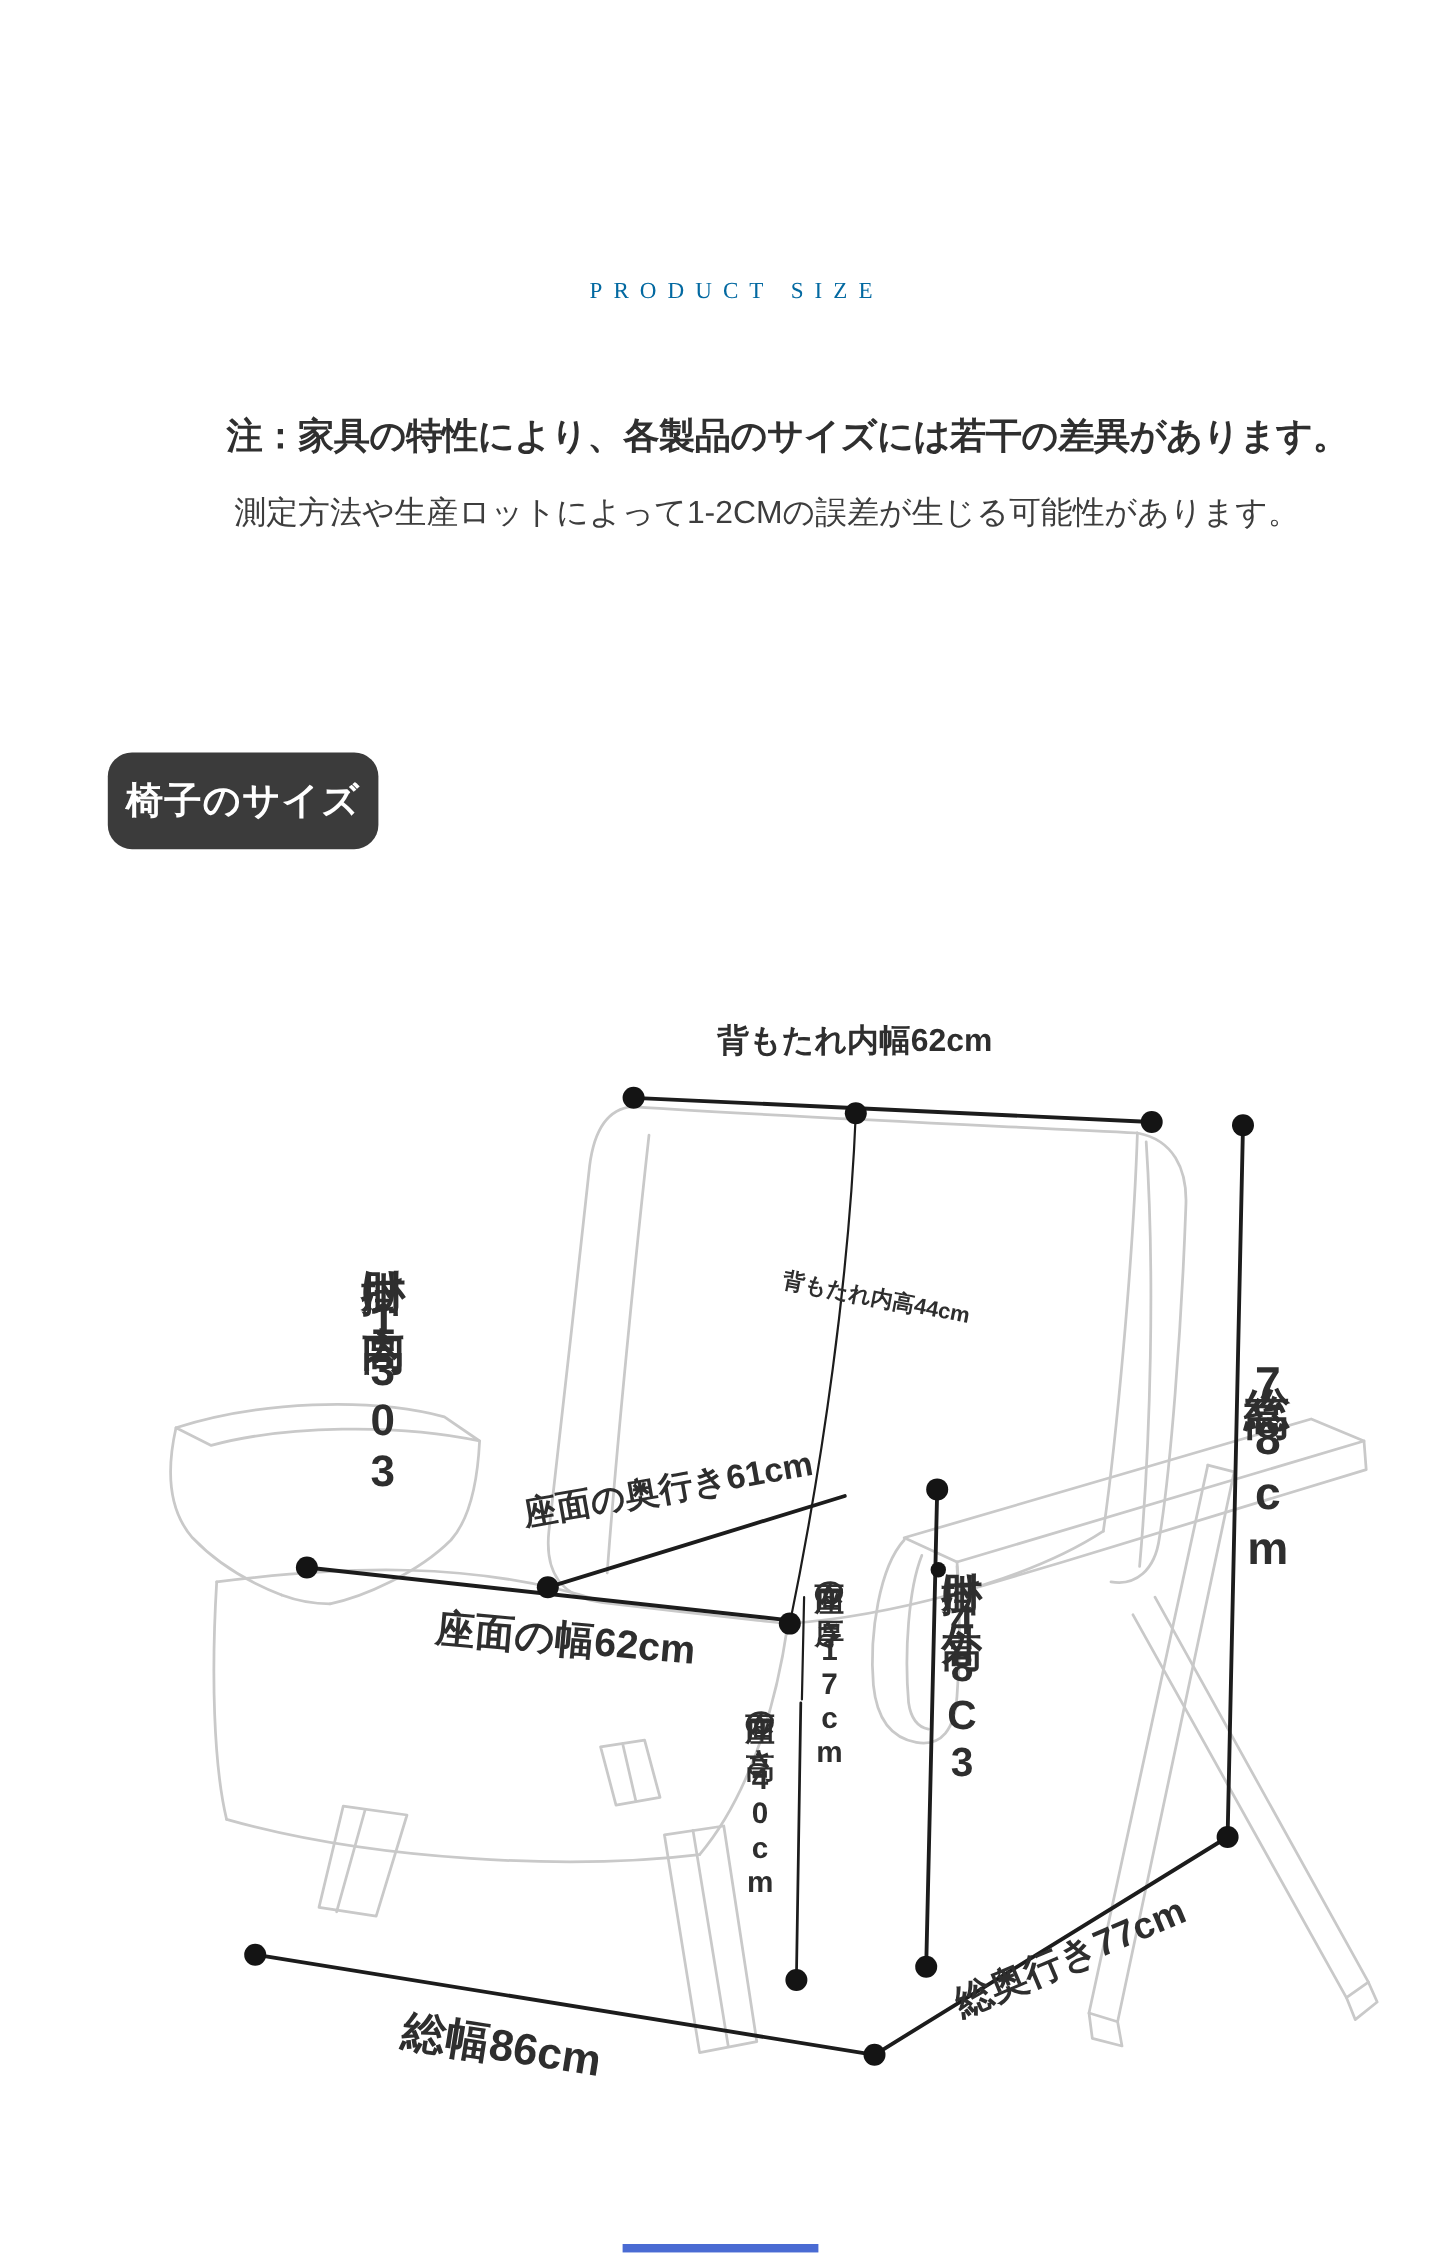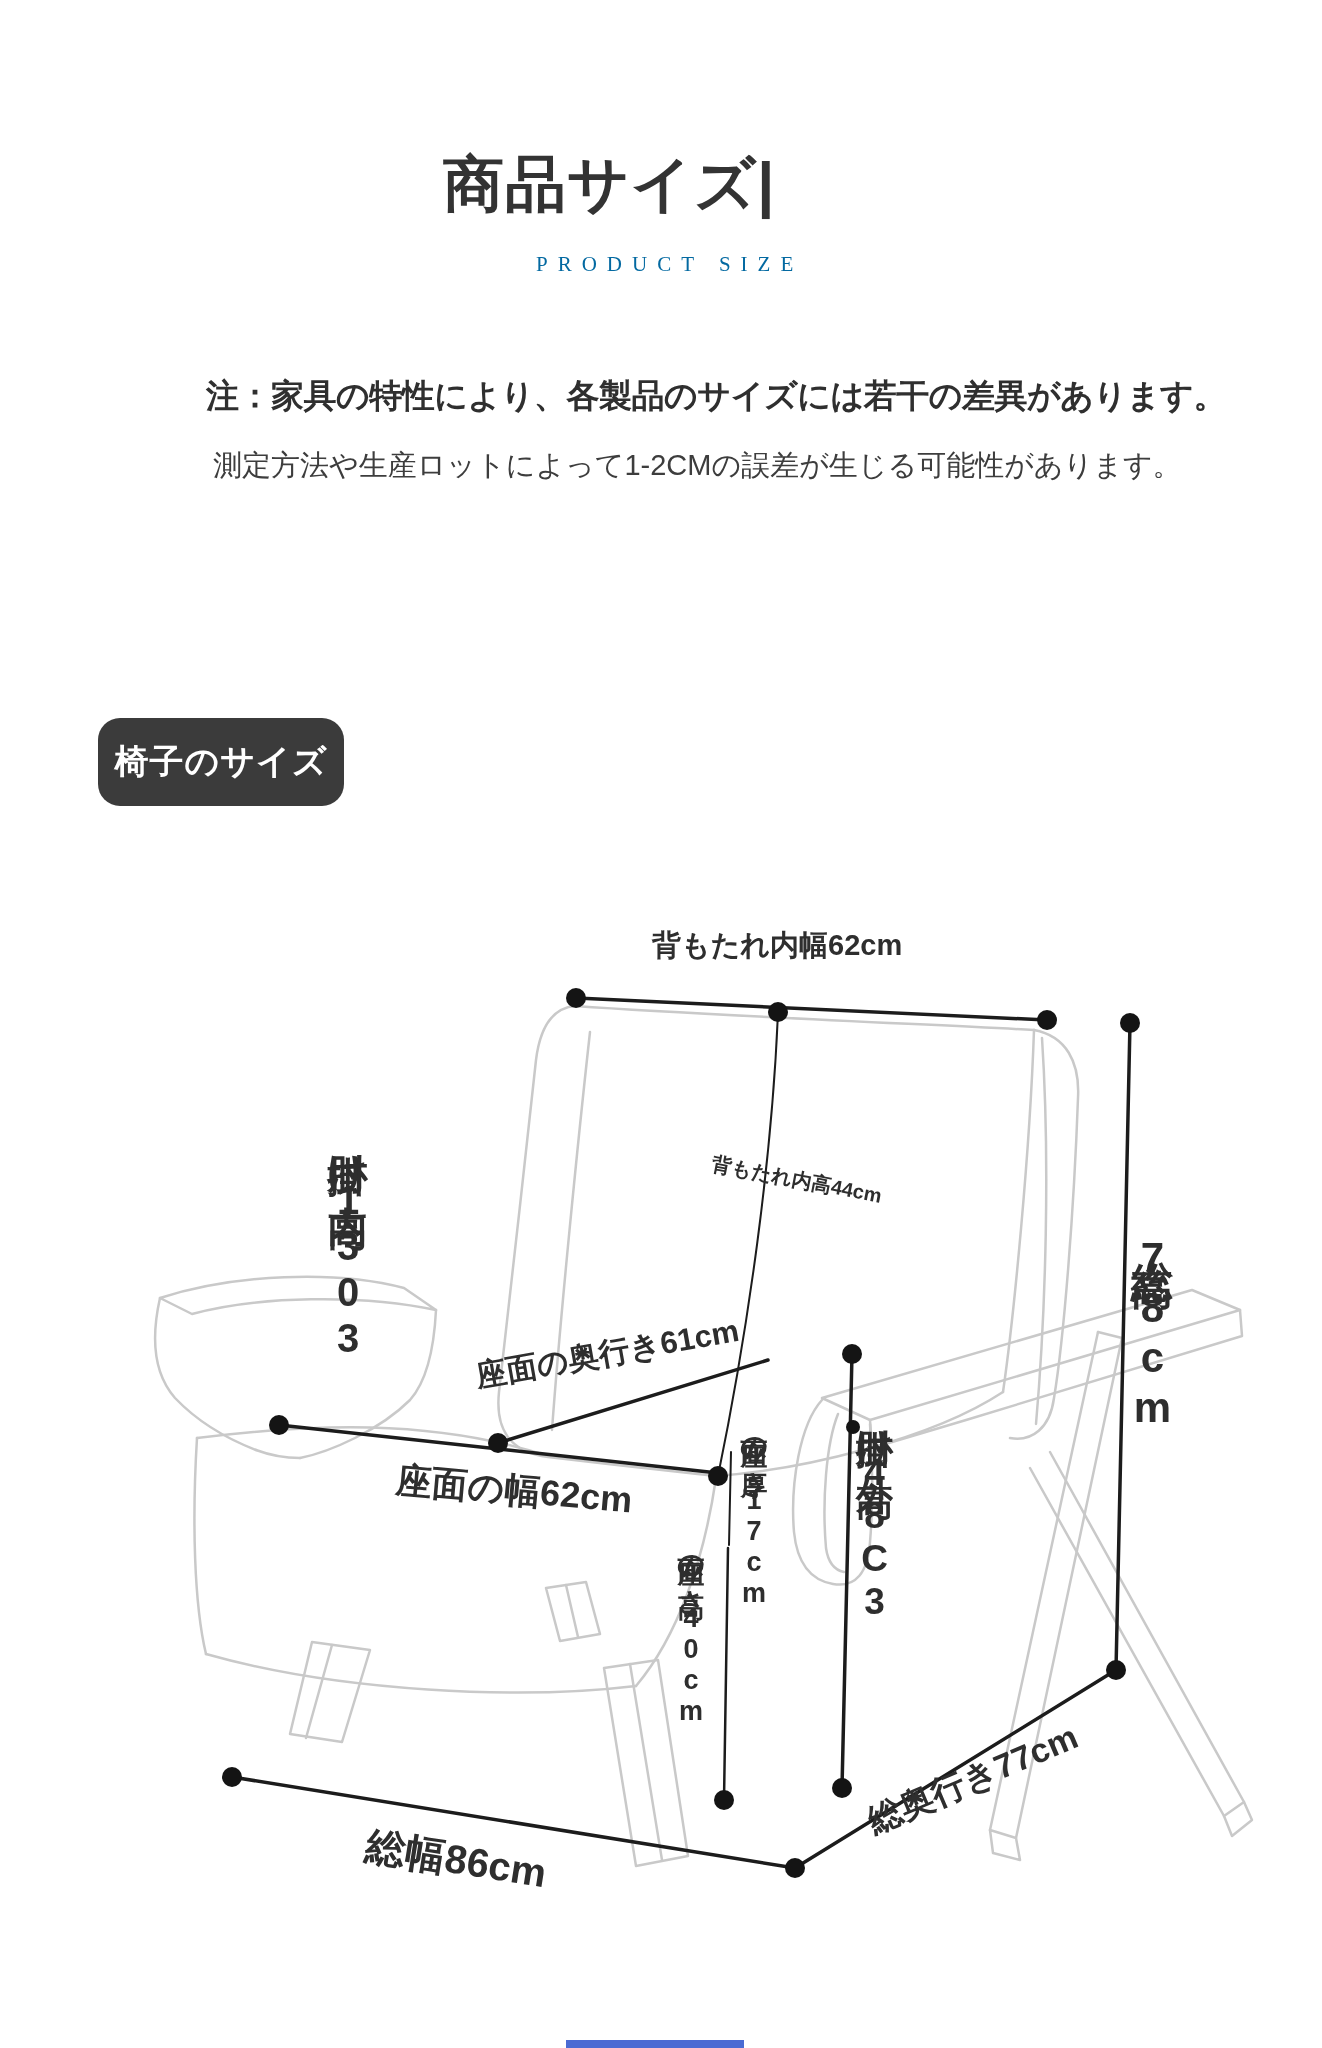--- a/index.html
+++ b/index.html
@@ -21,21 +21,21 @@
   #notice-line1{
     position:absolute;left:158px;top:374px;font-size:33px;font-weight:bold;
     letter-spacing:-0.5px;color:#2f2f2f;white-space:nowrap;margin-left:48px;
   }
   #notice-line2{
     position:absolute;left:213px;top:446px;font-size:29px;font-weight:400;
     color:#3d3d3d;white-space:nowrap;
   }
   
   #badge{
-    position:absolute;left:98px;top:718px;width:246px;height:88px;
+    position:absolute;left:98px;top:684px;width:246px;height:88px;
     background:#3b3b3b;border-radius:22px;display:flex;align-items:center;justify-content:center;
   }
   #badge span{color:#ffffff;font-size:34px;font-weight:bold;letter-spacing:1px;}
   
   #diagram-svg{position:absolute;left:0;top:0;width:1322px;height:2048px;}
   .hlabel{position:absolute;font-weight:bold;color:#2e2e2e;white-space:nowrap;}
   .dlabel{position:absolute;font-weight:bold;color:#2e2e2e;white-space:nowrap;transform-origin:left center;}
   .vlabel{
     position:absolute;font-weight:bold;color:#2e2e2e;
     writing-mode:vertical-rl;text-orientation:upright;line-height:1;letter-spacing:3px;
@@ -52,21 +52,20 @@
   #lbl-total-width{left:366px;top:1818px;font-size:40px;transform:rotate(9deg);}
   #lbl-total-depth{left:870px;top:1800px;font-size:34px;transform:rotate(-23deg);}
   
   #footer-accent{position:absolute;left:566px;top:2040px;width:178px;height:8px;background:#4a6bd3;}
 </style>
 </head>
 <body>
 
 <div id="page">
 
-  <div id="title">商品サイズ|</div>
   <div id="subtitle">PRODUCT SIZE</div>
 
   <div id="notice-line1">注：家具の特性により、各製品のサイズには若干の差異があります。</div>
   <div id="notice-line2">測定方法や生産ロットによって1-2CMの誤差が生じる可能性があります。</div>
 
   <div id="badge">
     <span>椅子のサイズ</span>
   </div>
 
   <svg id="diagram-svg" viewBox="0 0 1322 2048">

